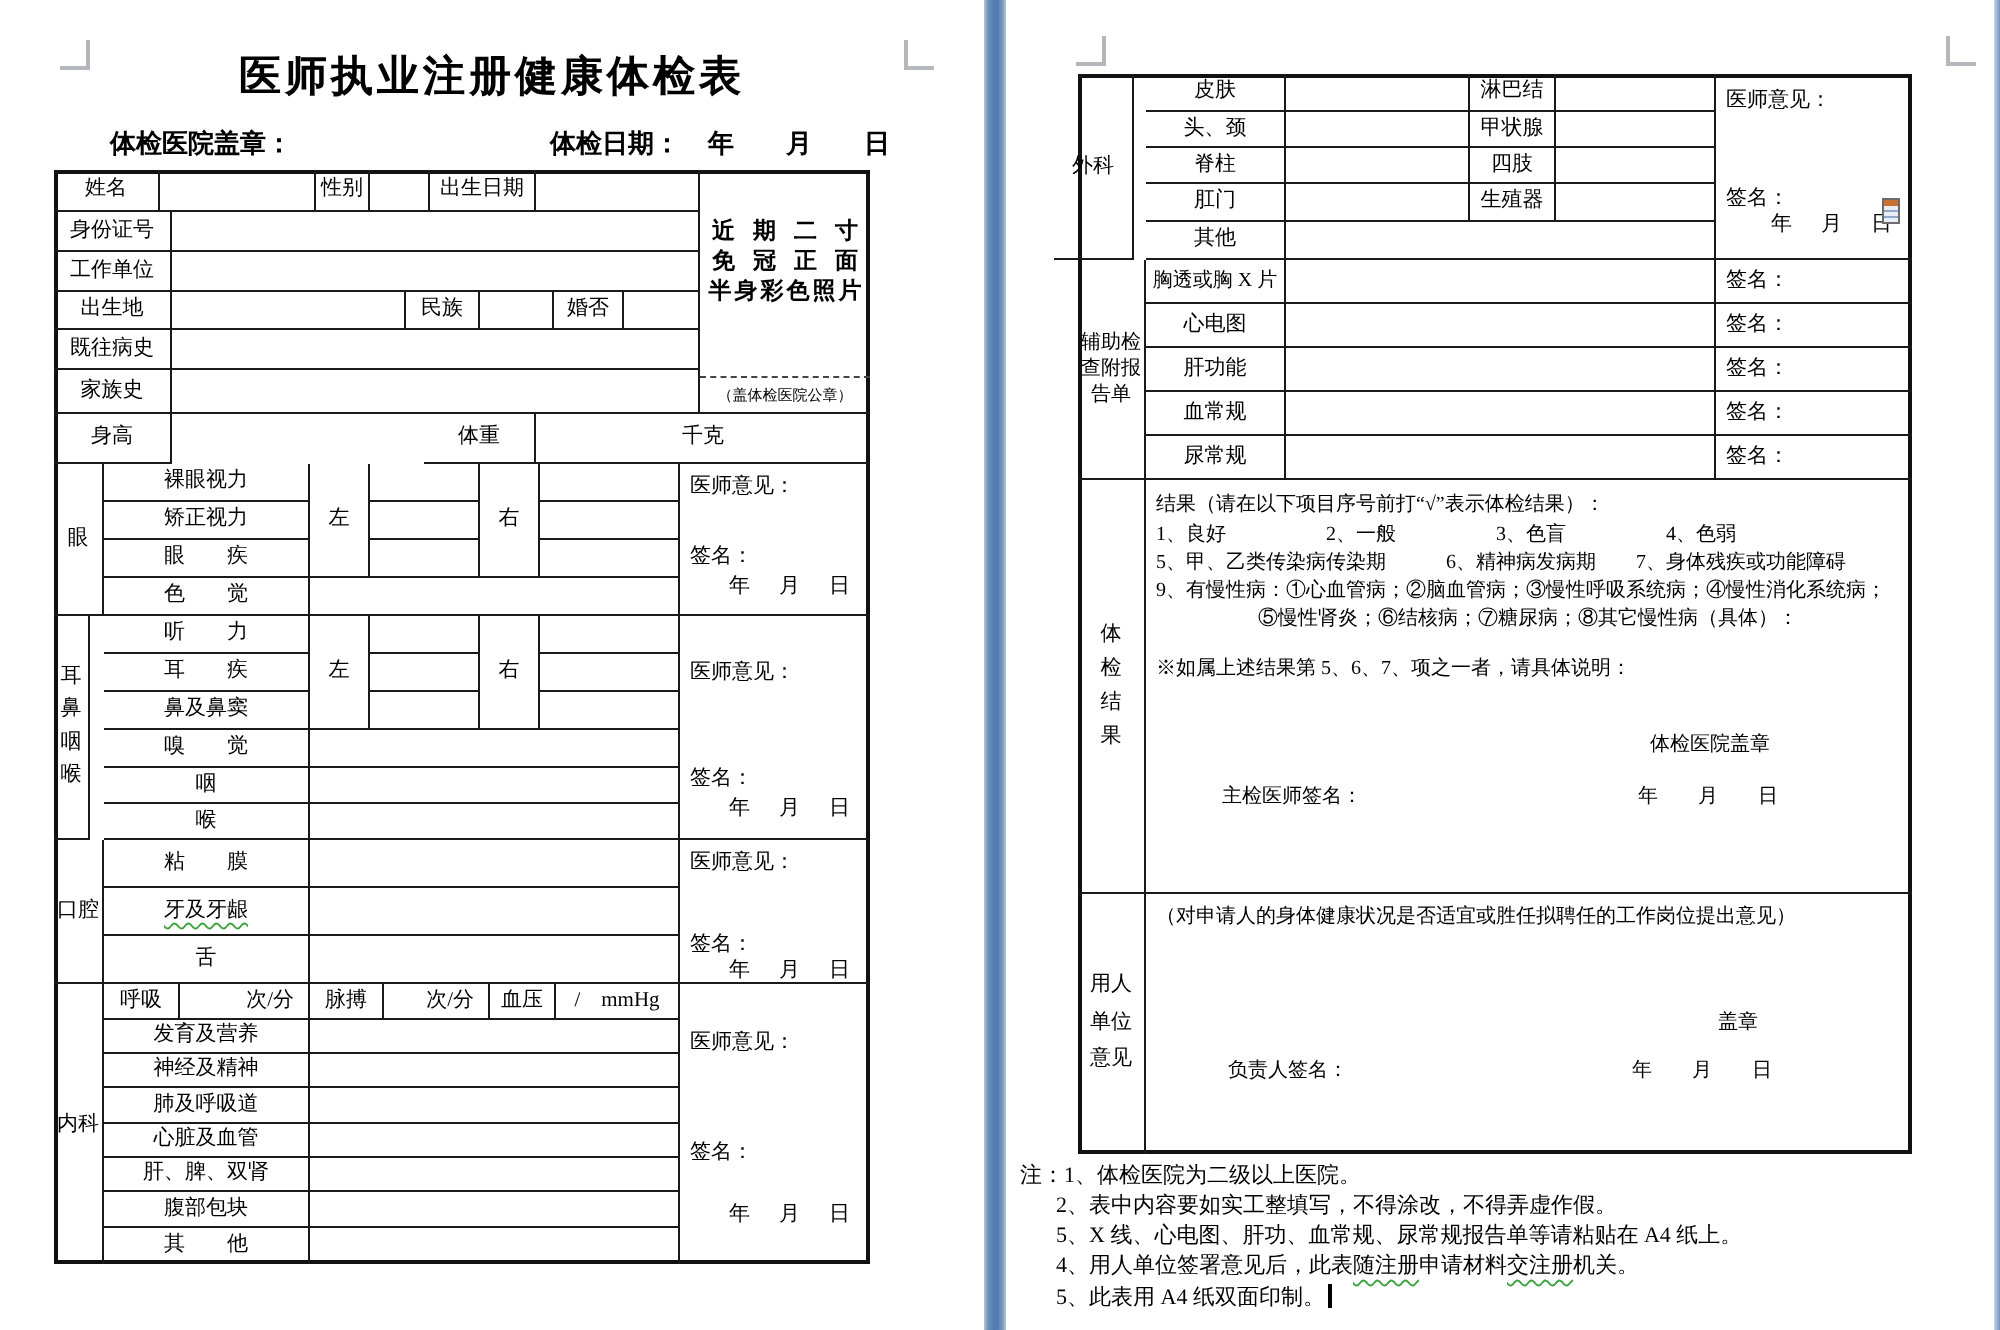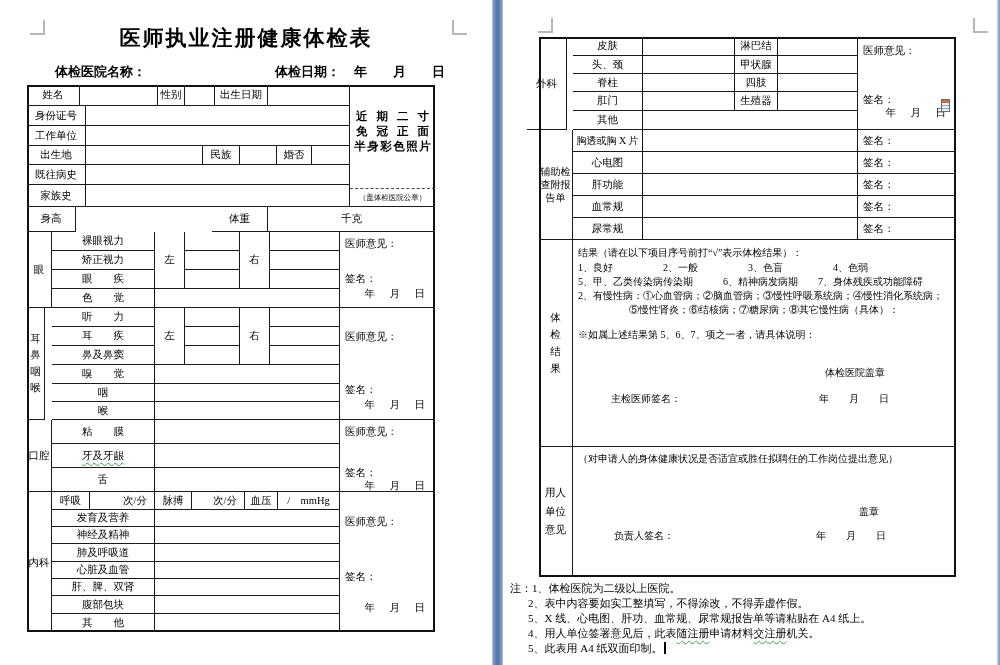--- a/index.html
+++ b/index.html
@@ -45,21 +45,21 @@
 </head>
 <body>
 
 <div class="stage">
 
 <div class="page" style="left:0;width:492px">
   <div class="mark mtl" style="left:30px;top:20px"></div>
   <div class="mark mtr" style="left:452px;top:20px"></div>
 
   <div class="title">医师执业注册健康体检表</div>
-  <div class="hdr" style="left:55px">体检医院名称：</div>
+  <div class="hdr" style="left:55px">体检医院盖章：</div>
   <div class="hdr" style="left:275px"><span>体检日期：</span><span style="margin-left:14px">年　　月　　日</span></div>
 
   <div class="tbl" style="left:27px;top:85px;width:408px;height:547px"></div>
 
   <div class="c" style="left:27px;top:85px;width:53px;height:21px">姓名</div>
   <div class="c" style="left:80px;top:85px;width:78px;height:21px"></div>
   <div class="c" style="left:158px;top:85px;width:27px;height:21px">性别</div>
   <div class="c" style="left:185px;top:85px;width:30px;height:21px"></div>
   <div class="c" style="left:215px;top:85px;width:53px;height:21px">出生日期</div>
   <div class="c nr0" style="left:268px;top:85px;width:82px;height:21px"></div>
@@ -77,21 +77,21 @@
   <div class="c" style="left:27px;top:146px;width:59px;height:19px">出生地</div>
   <div class="c" style="left:86px;top:146px;width:117px;height:19px"></div>
   <div class="c" style="left:203px;top:146px;width:37px;height:19px">民族</div>
   <div class="c" style="left:240px;top:146px;width:37px;height:19px"></div>
   <div class="c" style="left:277px;top:146px;width:35px;height:19px">婚否</div>
   <div class="c" style="left:312px;top:146px;width:38px;height:19px"></div>
   <div class="c" style="left:27px;top:165px;width:59px;height:20px">既往病史</div>
   <div class="c" style="left:86px;top:165px;width:264px;height:20px"></div>
   <div class="c" style="left:27px;top:185px;width:59px;height:22px">家族史</div>
   <div class="c" style="left:86px;top:185px;width:264px;height:22px"></div>
-  <div class="c" style="left:27px;top:207px;width:49px;height:25px">身高</div>
+  <div class="c" style="left:27px;top:207px;width:59px;height:25px">身高</div>
   <div class="c" style="left:212px;top:207px;width:56px;height:25px">体重</div>
   <div class="c nr" style="left:268px;top:207px;width:167px;height:25px">千克</div>
 
   <div class="c v" style="left:27px;top:232px;width:25px;height:76px">眼</div>
   <div class="c" style="left:52px;top:232px;width:103px;height:19px">裸眼视力</div>
   <div class="c" style="left:52px;top:251px;width:103px;height:19px">矫正视力</div>
   <div class="c" style="left:52px;top:270px;width:103px;height:19px">眼　　疾</div>
   <div class="c" style="left:52px;top:289px;width:103px;height:19px">色　　觉</div>
   <div class="c" style="left:155px;top:232px;width:30px;height:57px">左</div>
   <div class="c" style="left:185px;top:232px;width:55px;height:19px"></div>
@@ -222,21 +222,21 @@
   <div class="c nr lt" style="left:355px;top:152px;width:98px;height:22px">签名：</div>
   <div class="c nr lt" style="left:355px;top:174px;width:98px;height:22px">签名：</div>
   <div class="c nr lt" style="left:355px;top:196px;width:98px;height:22px">签名：</div>
   <div class="c nr lt" style="left:355px;top:218px;width:98px;height:22px">签名：</div>
 
   <div class="c v" style="left:36px;top:240px;width:34px;height:207px;line-height:17px">体　检　结　果</div>
   <div class="c nr blk" style="left:70px;top:240px;width:383px;height:207px">
     <div class="abs rs" style="left:5px;top:6px">结果（请在以下项目序号前打“√”表示体检结果）：</div>
     <div class="abs rs" style="left:5px;top:21px">1、良好　　　　　2、一般　　　　　3、色盲　　　　　4、色弱</div>
     <div class="abs rs" style="left:5px;top:35px">5、甲、乙类传染病传染期　　　6、精神病发病期　　7、身体残疾或功能障碍</div>
-    <div class="abs rs" style="left:5px;top:49px">2、有慢性病：①心血管病；②脑血管病；③慢性呼吸系统病；④慢性消化系统病；</div>
+    <div class="abs rs" style="left:5px;top:49px">9、有慢性病：①心血管病；②脑血管病；③慢性呼吸系统病；④慢性消化系统病；</div>
     <div class="abs rs" style="left:56px;top:63px">⑤慢性肾炎；⑥结核病；⑦糖尿病；⑧其它慢性病（具体）：</div>
     <div class="abs rs" style="left:5px;top:88px">※如属上述结果第 5、6、7、项之一者，请具体说明：</div>
     <div class="abs rs" style="left:252px;top:126px">体检医院盖章</div>
     <div class="abs rs" style="left:38px;top:152px">主检医师签名：</div>
     <div class="abs rs" style="left:246px;top:152px">年　　月　　日</div>
   </div>
 
   <div class="c v nb" style="left:36px;top:447px;width:34px;height:130px;line-height:18.5px">用人单位意见</div>
   <div class="c nr nb blk" style="left:70px;top:447px;width:383px;height:130px">
     <div class="abs rs" style="left:5px;top:5px">（对申请人的身体健康状况是否适宜或胜任拟聘任的工作岗位提出意见）</div>

